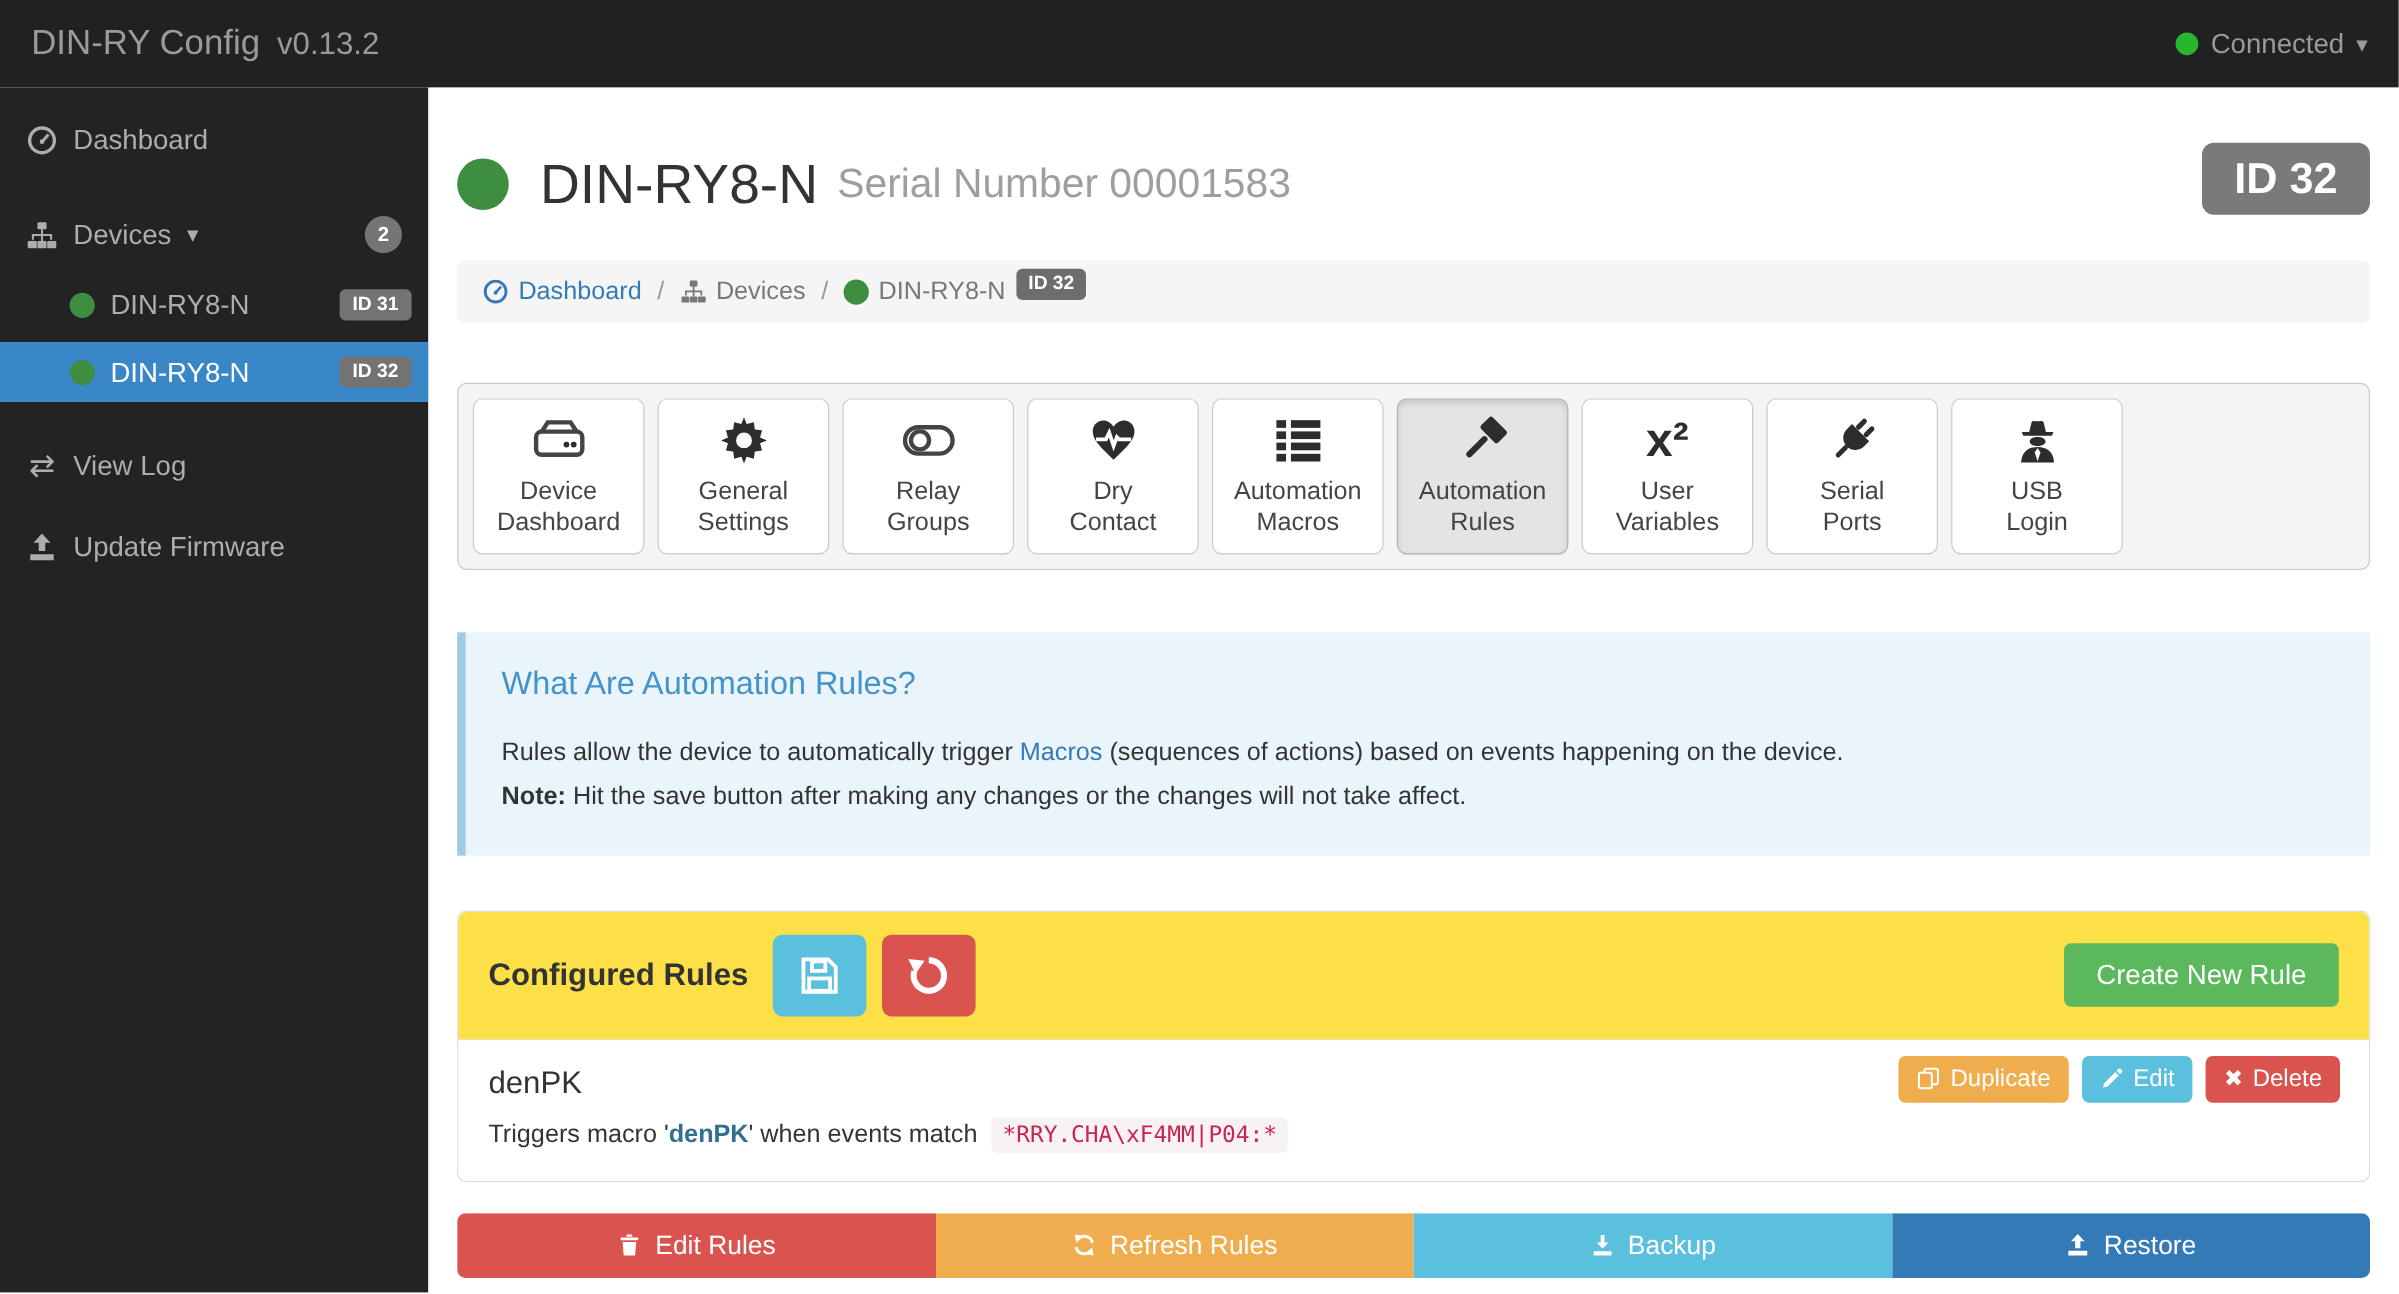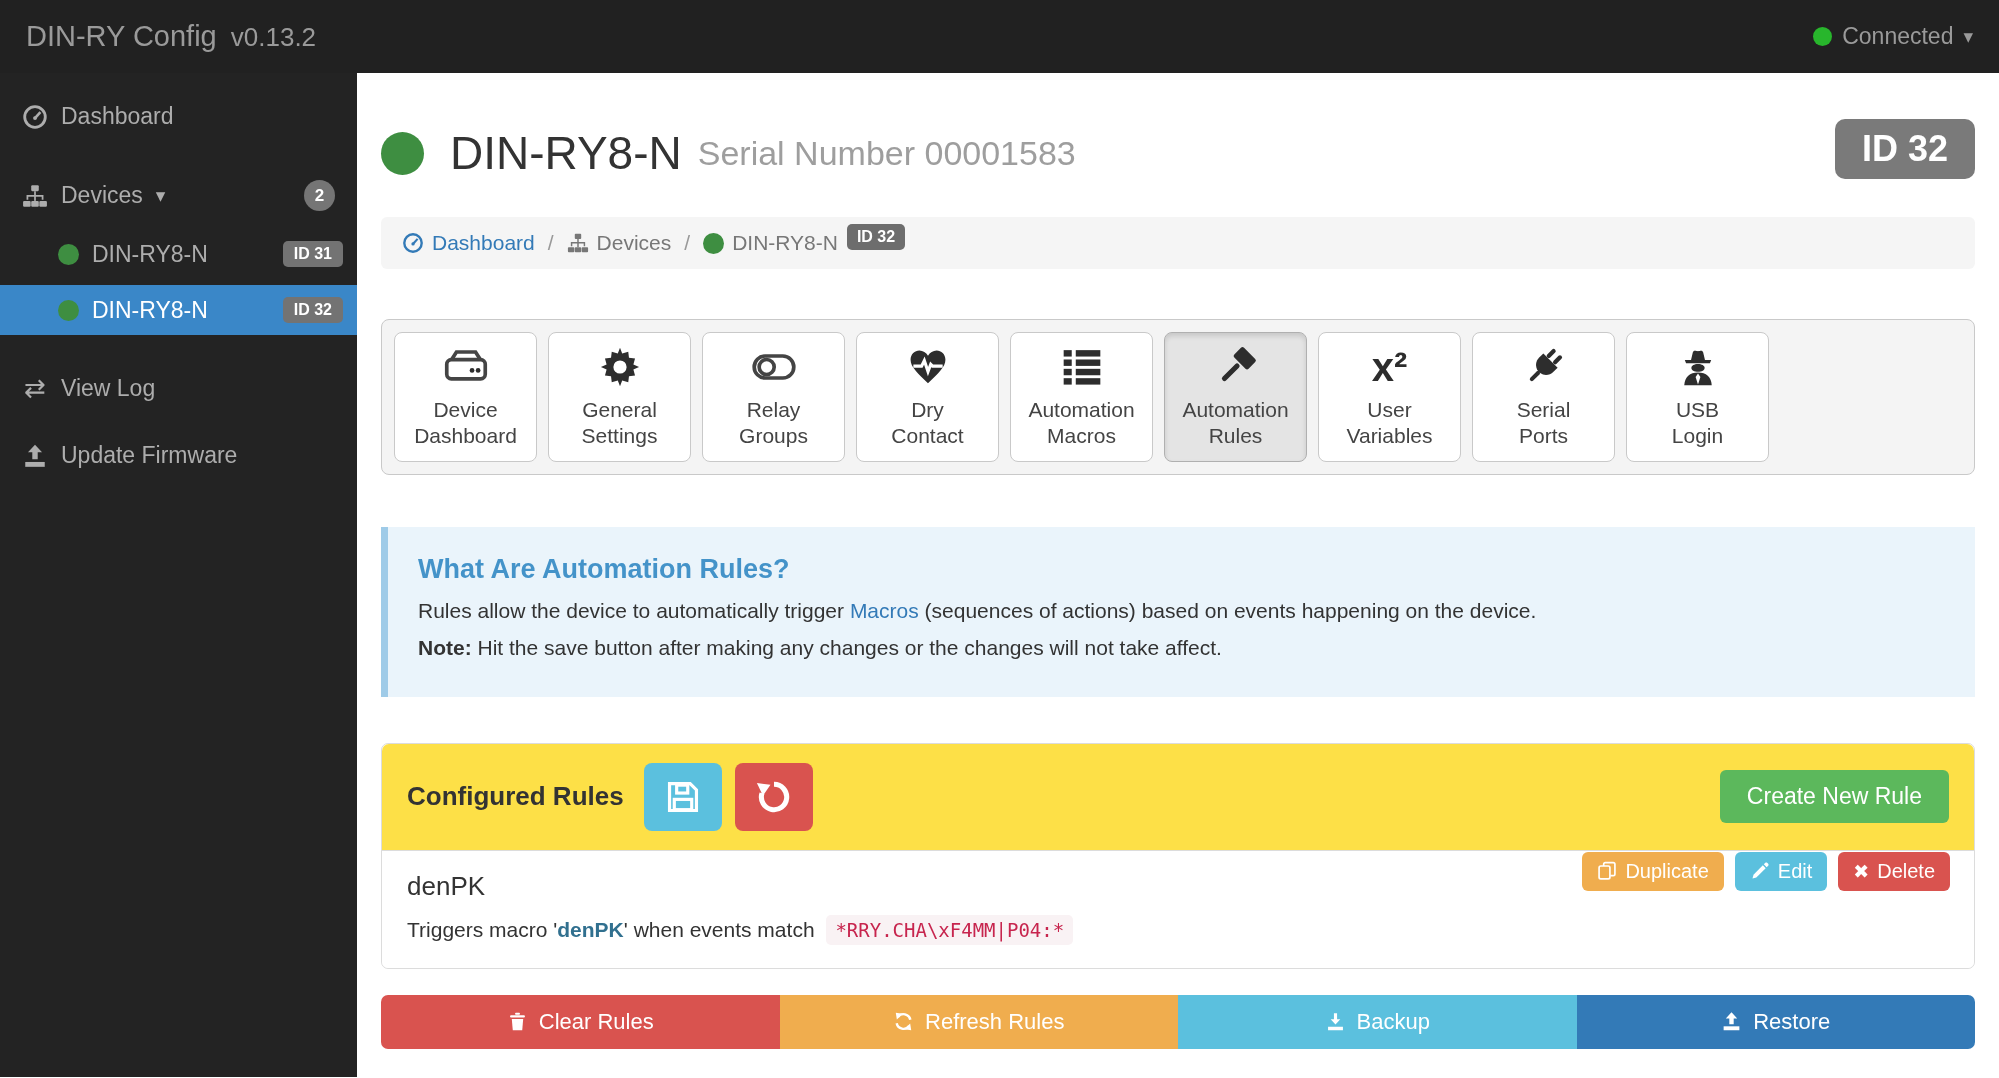--- a/index.html
+++ b/index.html
@@ -51,21 +51,21 @@
   .tab { width:143px; height:130px; background:#fff; border:1px solid #c9c9c9; border-radius:8px;
     display:flex; flex-direction:column; align-items:center; justify-content:center; gap:8px;
     cursor:pointer; color:#444; }
   .tab.active { background:#e4e4e4; border-color:#b0b0b0; box-shadow:inset 0 3px 5px rgba(0,0,0,.125); }
   .tab-icon { width:44px; height:44px; fill:#2d2d2d; stroke:#2d2d2d; }
   .tab .x2 { font-size:40px; font-weight:bold; color:#2d2d2d; line-height:44px; height:44px; }
   .tab-label { text-align:center; font-size:21px; line-height:1.25; }
   .tab-label span { display:block; }
   
   .callout { margin-top:52px; background:#eaf4fb; border-left:7px solid #9fcbe8; padding:27px 30px 30px; }
-  .callout h2 { font-size:27px; font-weight:700; color:#4493c9; margin-bottom:8px; }
+  .callout h2 { font-size:27px; font-weight:400; color:#4493c9; margin-bottom:24px; }
   .callout p { font-size:21px; color:#333; line-height:1.75; }
   .callout a { color:#337ab7; text-decoration:none; cursor:pointer; }
   .note-b { font-weight:bold; }
   
   .panel { margin-top:46px; border:1px solid #dcdcdc; border-radius:7px; }
   .panel-head { background:#fde047; border-bottom:1px solid #dcdcdc; border-radius:7px 7px 0 0;
     padding:19px 25px; display:flex; align-items:center; }
   .panel-title { font-size:26px; font-weight:bold; color:#333; }
   .sq-btn { width:78px; height:68px; border:none; border-radius:8px; display:flex; align-items:center;
     justify-content:center; cursor:pointer; }
@@ -73,21 +73,21 @@
   .btn-save { background:#5bc0de; margin-left:20px; }
   .btn-undo { background:#d9534f; margin-left:13px; }
   .btn-create { margin-left:auto; background:#5cb85c; border:none; color:#fff; font-size:23px;
     padding:13px 27px; border-radius:6px; cursor:pointer; font-family:inherit; }
   .rule-row { padding:20px 25px 26px; position:relative; border-radius:0 0 7px 7px; background:#fff; }
   .rule-name { font-size:26px; color:#333; }
   .rule-desc { margin-top:16px; font-size:21px; color:#333; }
   .macro-ref { font-weight:bold; color:#31708f; }
   .code { font-family:"DejaVu Sans Mono", monospace; font-size:19px; color:#c7254e;
     background:#f9f2f4; padding:4px 9px; border-radius:5px; margin-left:6px; }
-  .rule-actions { position:absolute; top:1px; right:24px; display:flex; gap:11px; }
+  .rule-actions { position:absolute; top:13px; right:24px; display:flex; gap:11px; }
   .act-btn { border:none; color:#fff; font-size:20px; padding:8px 15px; border-radius:6px;
     display:flex; align-items:center; gap:8px; cursor:pointer; font-family:inherit; }
   .act-btn svg { width:20px; height:20px; }
   .act-dup { background:#f0ad4e; }
   .act-edit { background:#5bc0de; }
   .act-del { background:#d9534f; }
   .xmark { font-size:19px; line-height:1; }
   
   .footer-group { margin-top:26px; display:flex; border-radius:7px; overflow:hidden; }
   .fbtn { flex:1; height:54px; border:none; color:#fff; font-size:22px; display:flex;
@@ -425,21 +425,21 @@
           </button>
         </div>
       </div>
     </div>
 
     <div class="footer-group">
       <button class="fbtn f-clear">
         <svg>
             <use href="#i-trash"></use>
           </svg>
-        <span>Clear Rules</span>
+        <span>Edit Rules</span>
       </button>
       <button class="fbtn f-refresh">
         <svg>
             <use href="#i-refresh"></use>
           </svg>
         <span>Refresh Rules</span>
       </button>
       <button class="fbtn f-backup">
         <svg>
             <use href="#i-download"></use>

